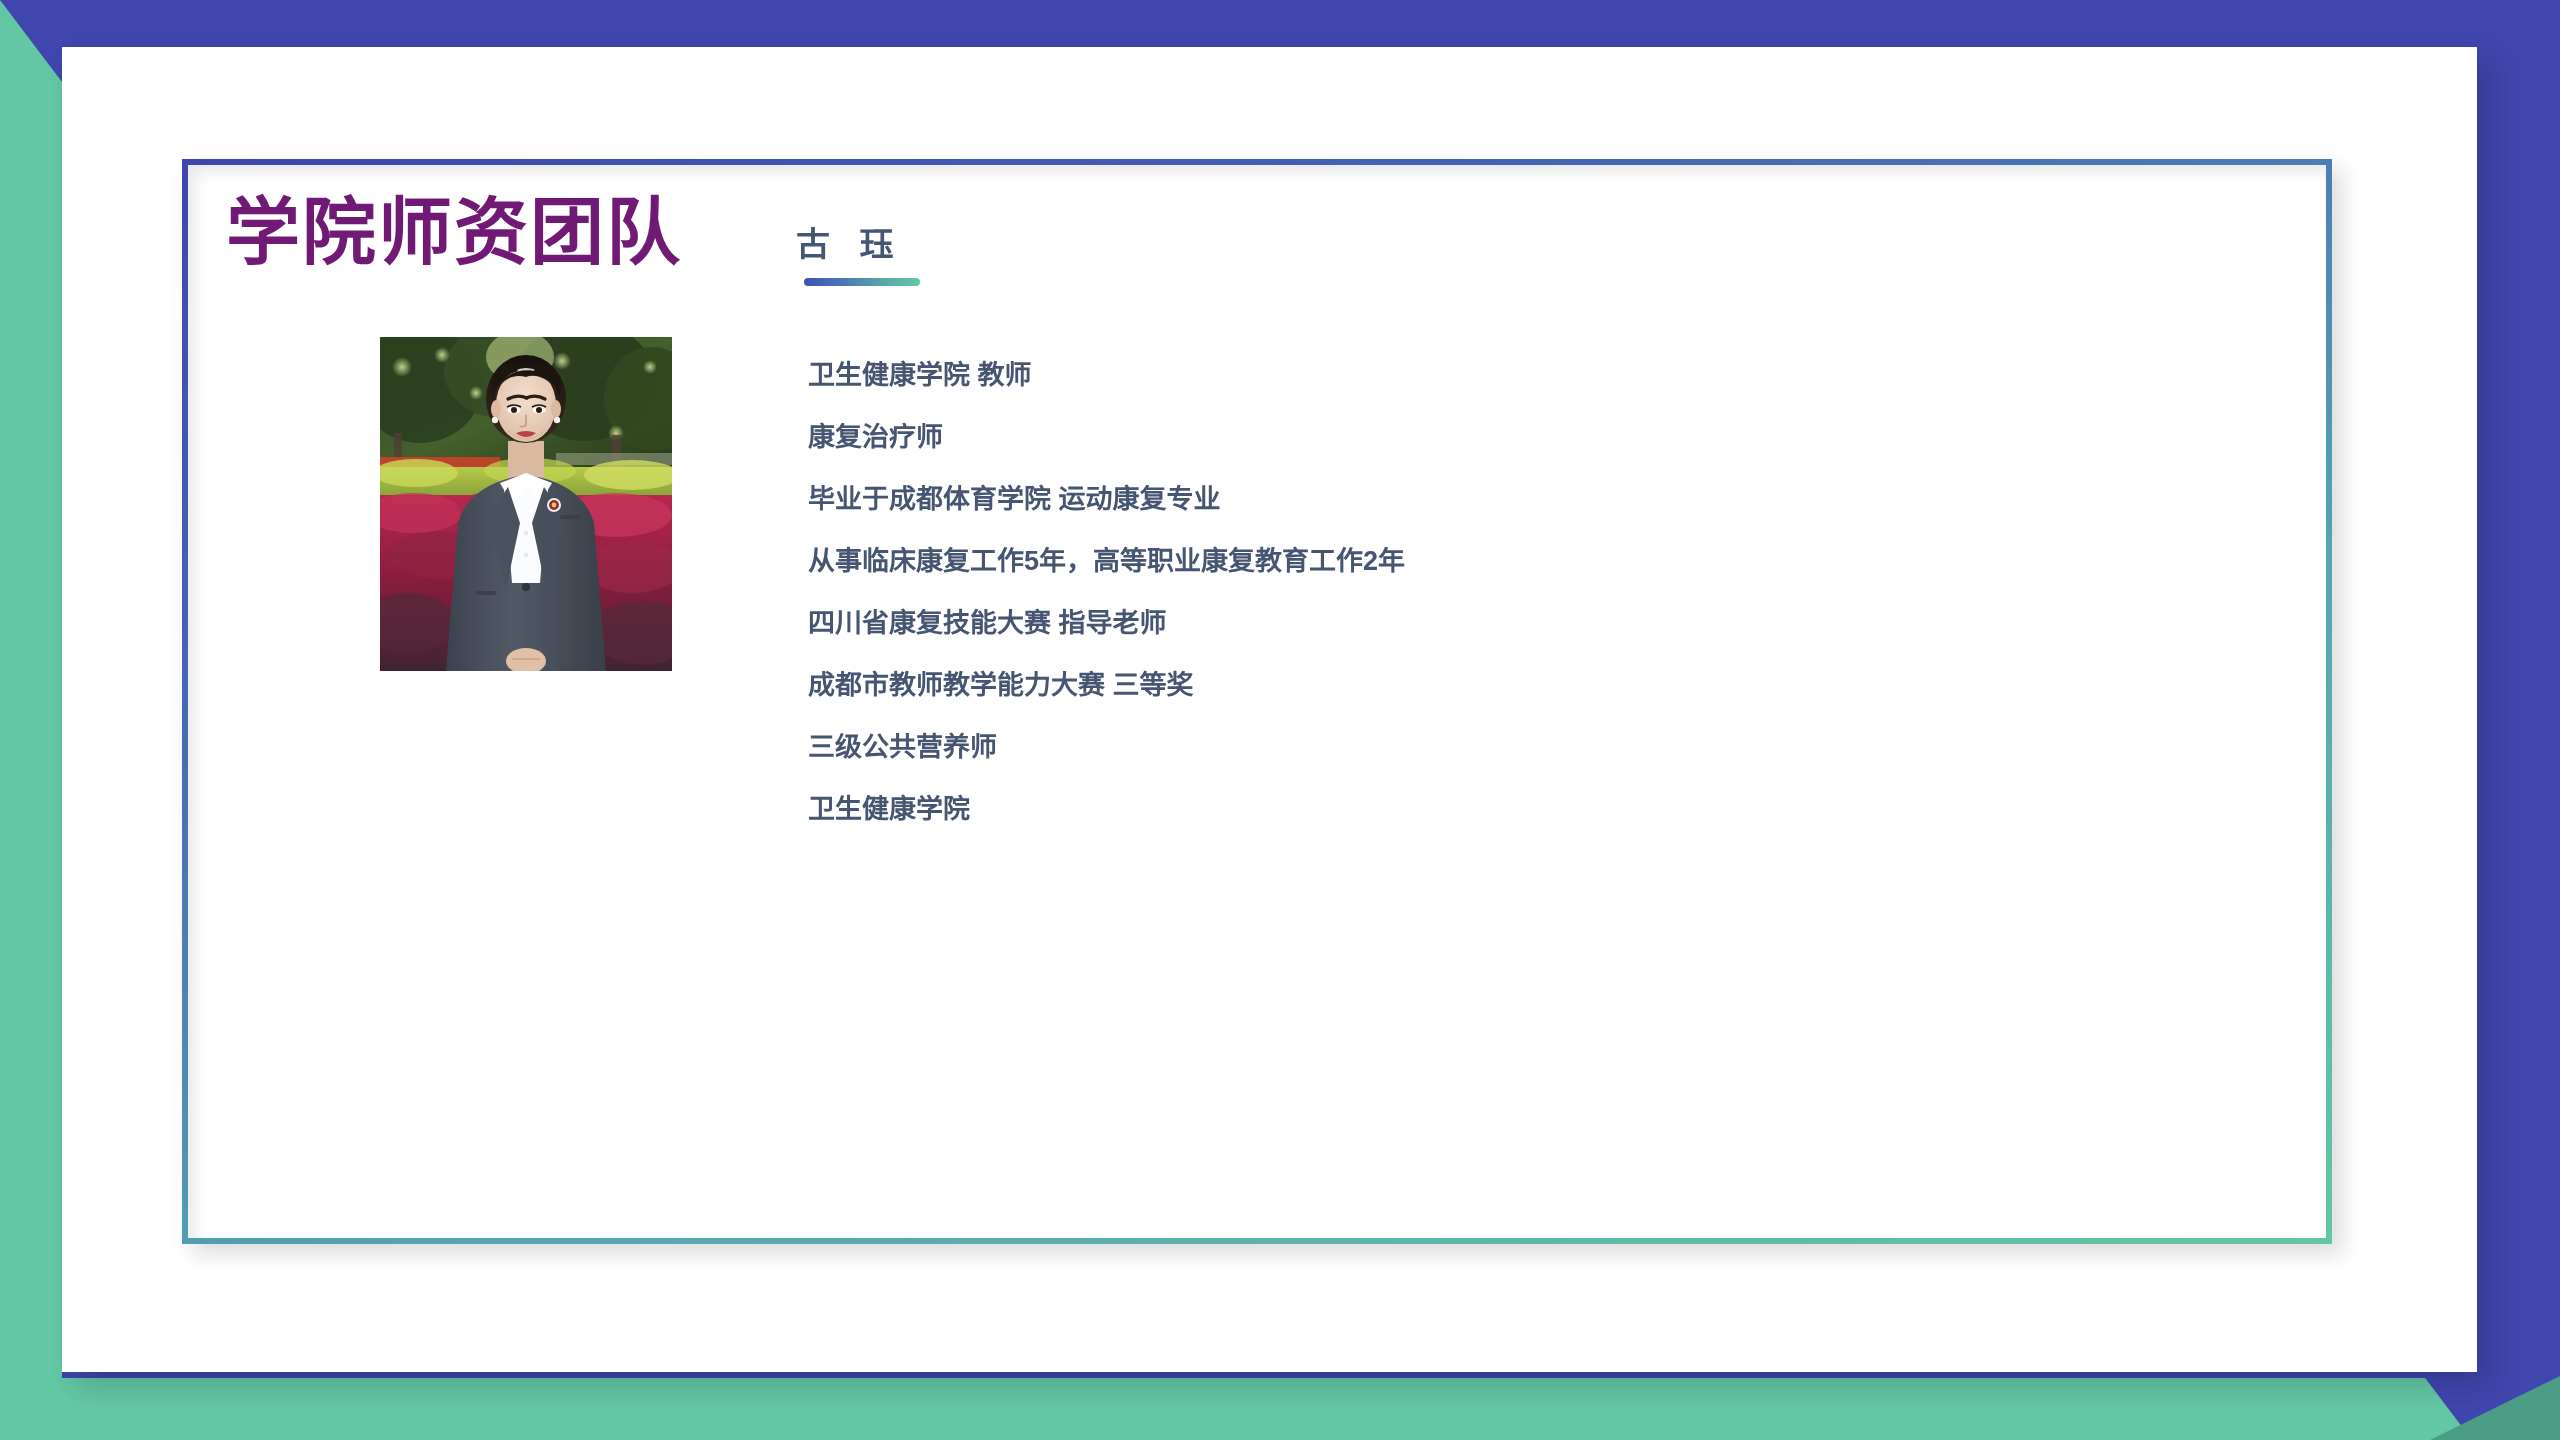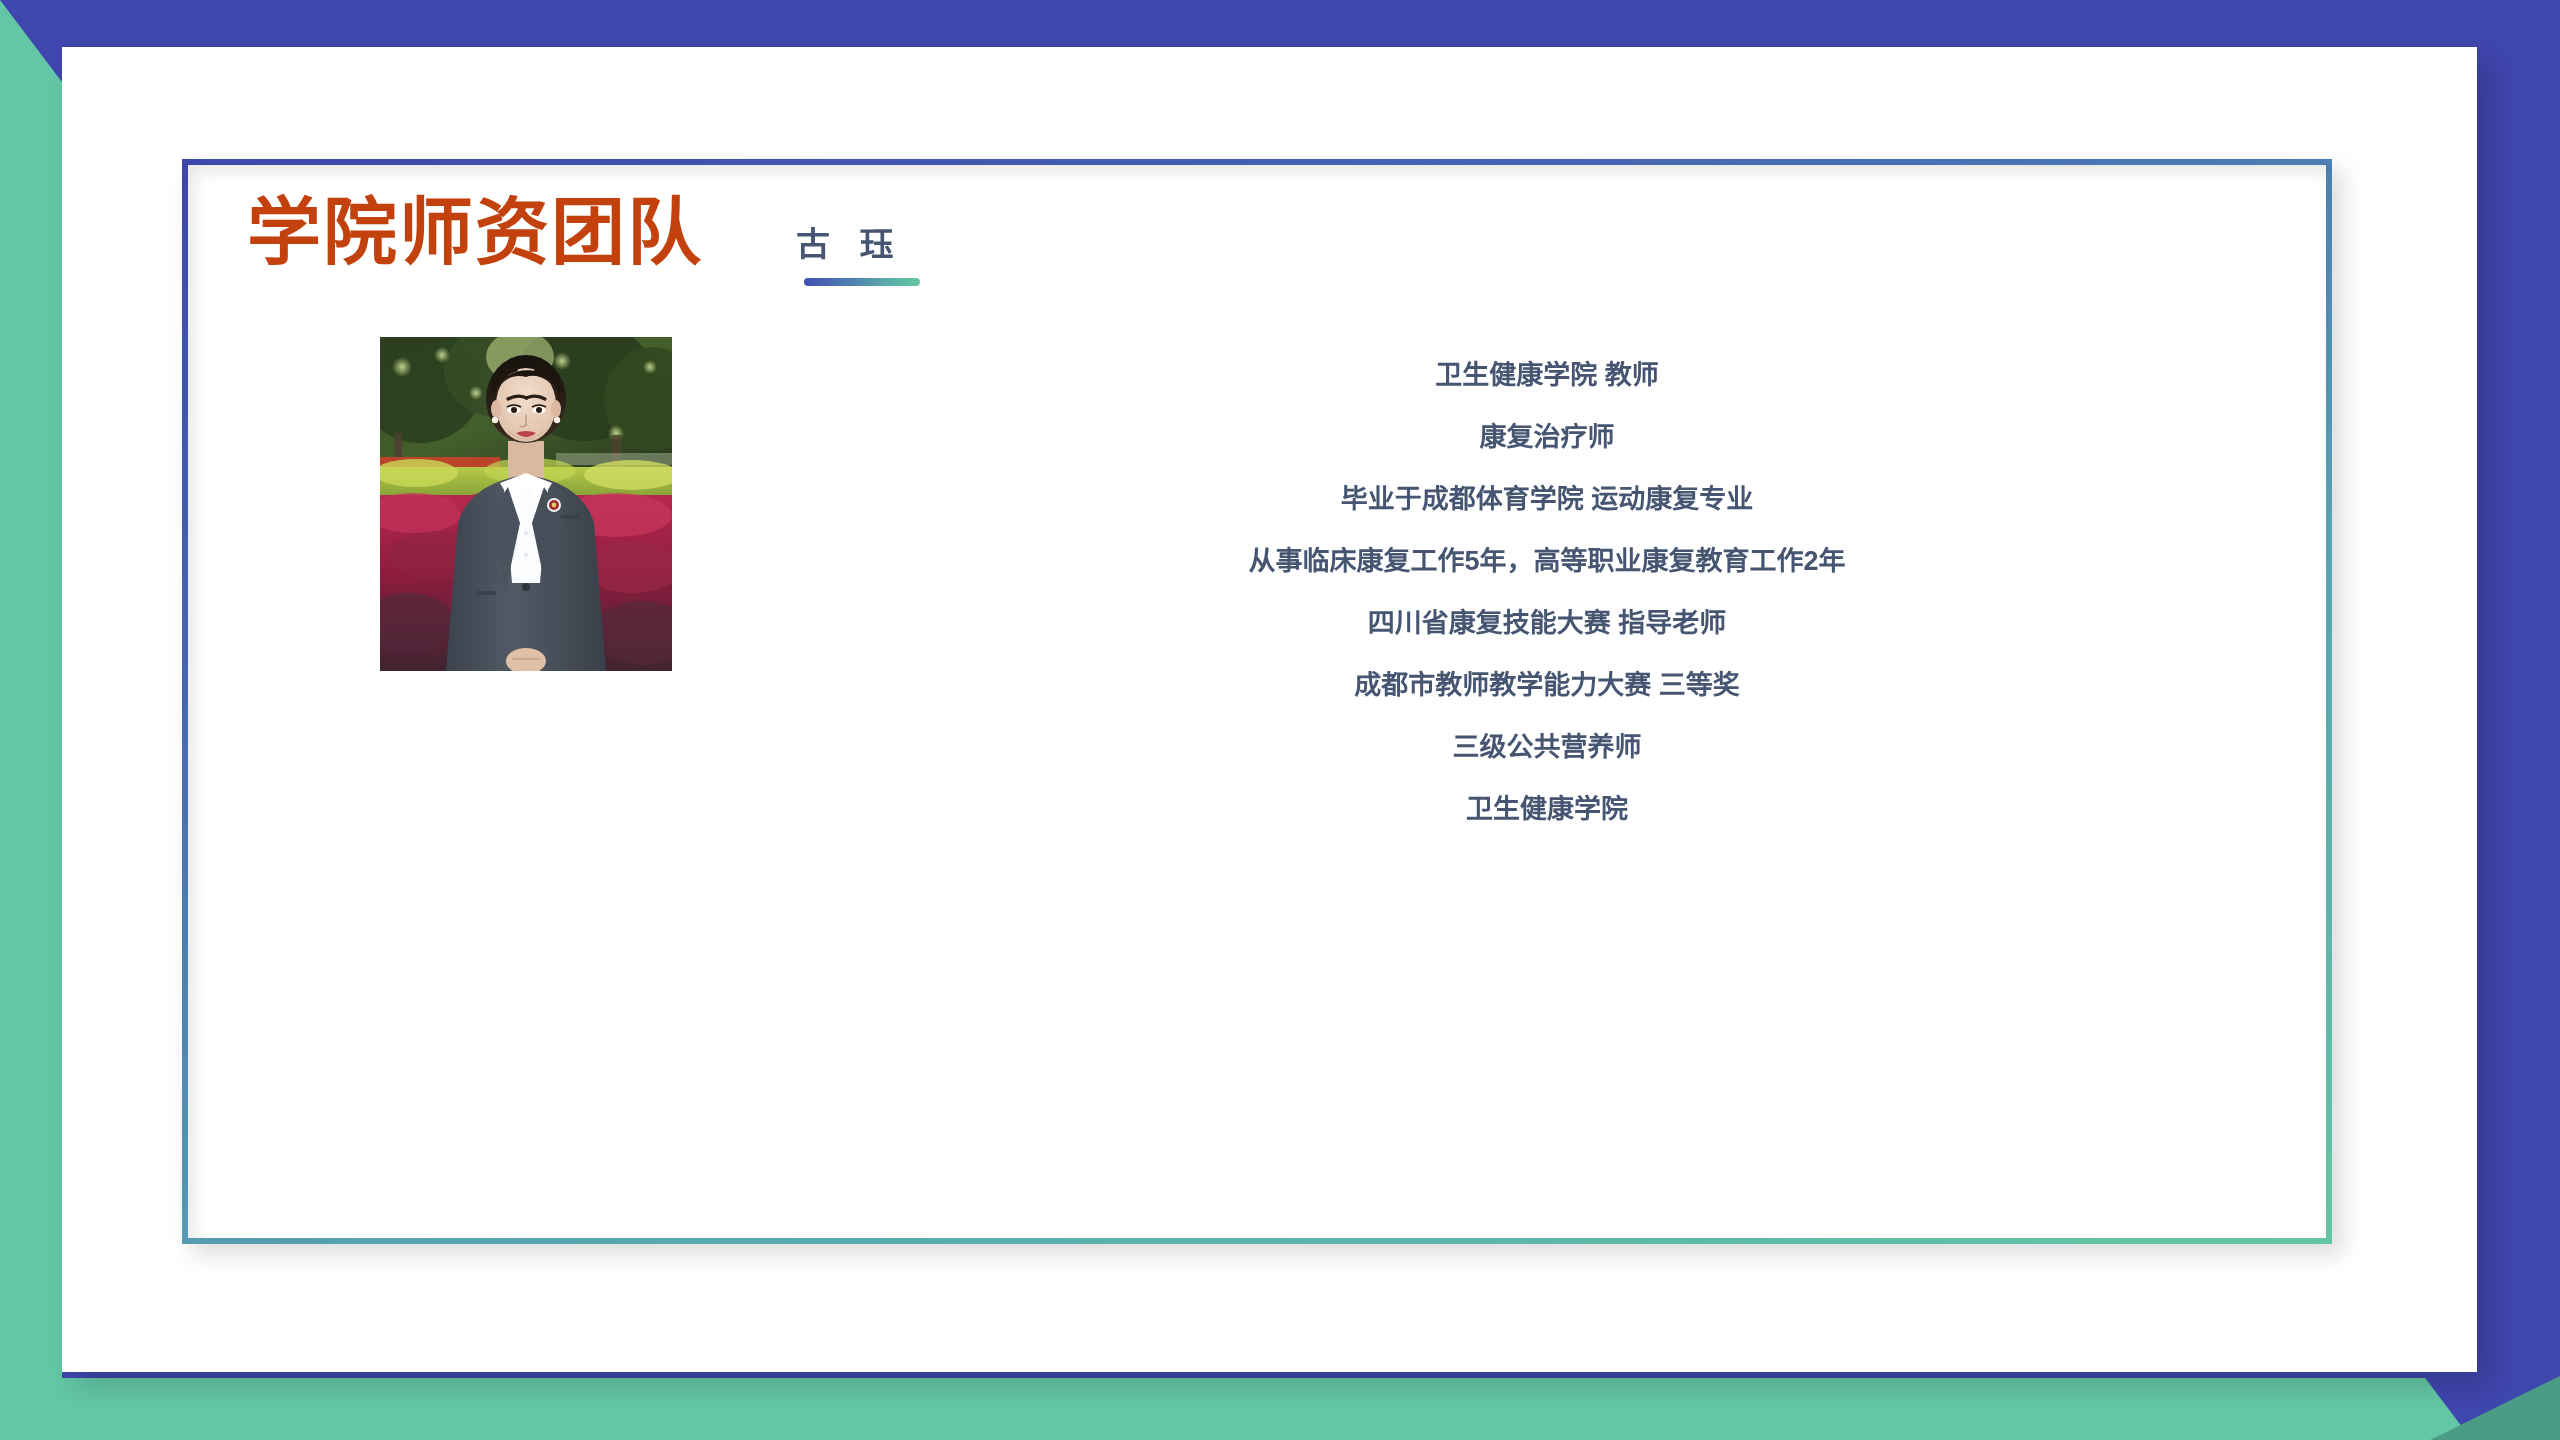--- a/index.html
+++ b/index.html
@@ -100,26 +100,26 @@
     width: 100%;
     height: 100%;
     background: #ffffff;
     box-shadow: inset 7px 7px 16px rgba(0,0,0,0.09);
     overflow: hidden;
   }
 
   
   .section-title {
     position: absolute;
-    left: 59px;
+    left: 38px;
     top: 27px;
     font-size: 74px;
     font-weight: 700;
     letter-spacing: 2px;
-    color: #c2410c;
+    color: #701a75;
     white-space: nowrap;
     line-height: 1.1;
   }
 
   
   .portrait {
     position: absolute;
     left: 192px;
     top: 172px;
     width: 292px;
@@ -157,21 +157,20 @@
     margin-top: 76px;
     margin-left: 12px;
   }
   .bio-line {
     font-size: 27px;
     font-weight: 700;
     color: #465672;
     line-height: 1.0;
     margin-bottom: 35px;
     white-space: nowrap;
-    text-align: center;
   }
   .bio-line:last-child { margin-bottom: 0; }
 </style>
 </head>
 <body>
 
 <div class="slide">
 
   <div class="bg-blue"></div>
   <div class="bg-teal-left"></div>

